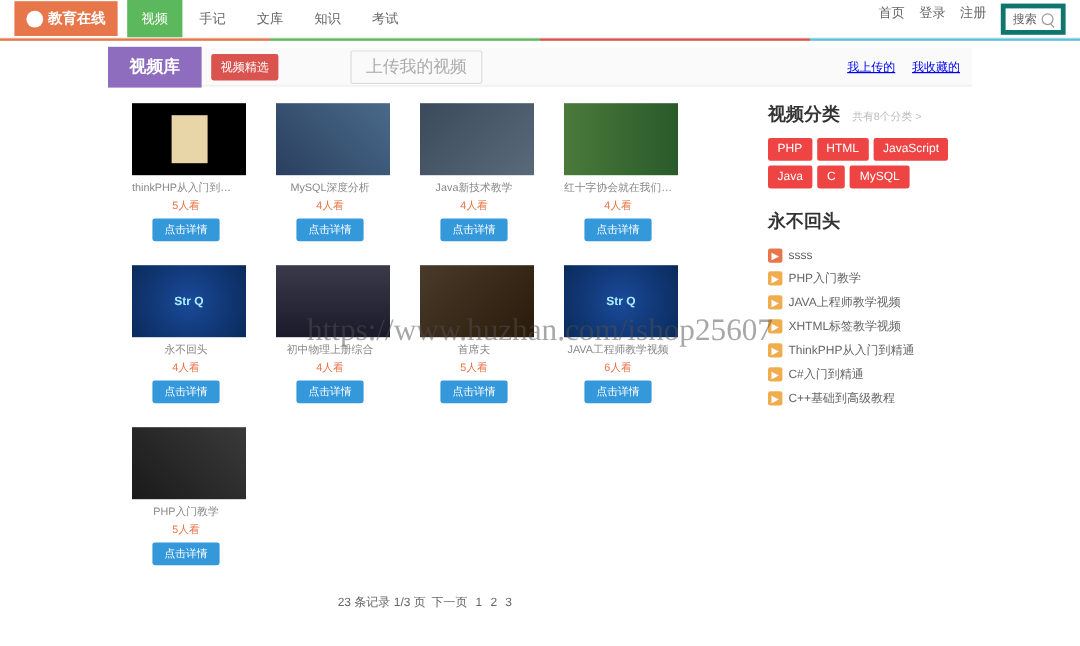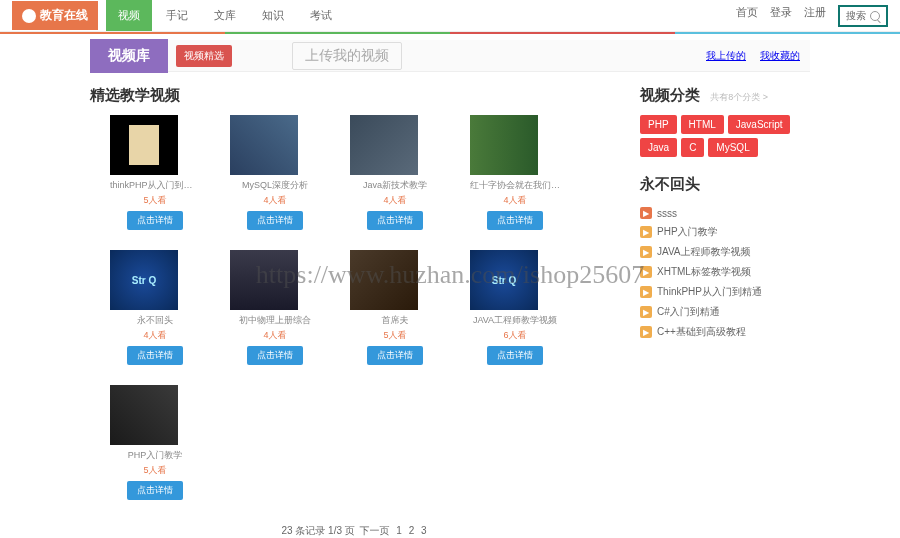--- a/index.html
+++ b/index.html
@@ -5,38 +5,38 @@
 *{margin:0;padding:0;box-sizing:border-box}
 body{font-family:"Microsoft YaHei",Arial,sans-serif;font-size:11px;background:#fff;color:#333}
 .topbar{height:32px;background:#fff;border-bottom:1px solid #eee;display:flex;align-items:center;padding:0 12px}
 .logo{background:#e7764a;color:#fff;padding:6px 10px;font-size:12px;font-weight:bold;display:flex;align-items:center;gap:4px}
 .logo-icon{width:14px;height:14px;border-radius:50%;background:#fff;display:inline-block;position:relative}
 .nav{display:flex;margin-left:8px;gap:2px}
 .nav a{padding:8px 12px;color:#666;text-decoration:none;font-size:11px}
 .nav a.active{background:#5cb85c;color:#fff}
 .right-nav{margin-left:auto;display:flex;align-items:flex-start;gap:12px;font-size:11px;color:#666}
 .right-nav a{color:#666;text-decoration:none}
-.search-box{border:2px solid #0f766e;padding:2px 6px;display:flex;align-items:center;gap:4px;font-size:10px}
+.search-box{border:4px solid #0f766e;padding:2px 6px;display:flex;align-items:center;gap:4px;font-size:10px}
 .search-icon{width:10px;height:10px;border:1px solid #999;border-radius:50%;position:relative}
 .search-icon::after{content:"";position:absolute;width:4px;height:1px;background:#999;transform:rotate(45deg);bottom:-2px;right:-2px}
 .rainbow{height:2px;background:linear-gradient(90deg,#e7764a 0%,#e7764a 25%,#5cb85c 25%,#5cb85c 50%,#d9534f 50%,#d9534f 75%,#5bc0de 75%)}
 .container{width:720px;margin:0 auto;padding-top:6px}
 .header-bar{display:flex;align-items:center;background:#fafafa;padding:0;height:32px;border-bottom:1px solid #eee}
 .header-title{background:#8e6dbf;color:#fff;padding:8px 18px;font-size:14px;font-weight:bold}
 .header-btn{background:#d9534f;color:#fff;padding:4px 8px;font-size:10px;margin-left:8px;border-radius:2px}
 .upload-btn{margin-left:60px;border:1px solid #ddd;padding:4px 12px;font-size:14px;color:#aaa;border-radius:2px}
 .header-links{margin-left:auto;display:flex;gap:14px;font-size:10px;color:#999;padding-right:10px}
 .main{display:flex;gap:20px;margin-top:14px}
 .left{flex:1}
 .right{width:170px}
 .section-title{font-size:15px;font-weight:bold;color:#333;margin-bottom:10px}
 .section-sub{font-size:9px;color:#bbb;margin-left:6px;font-weight:normal}
 .grid{display:flex;flex-wrap:wrap;gap:20px 30px;padding-left:20px}
 .card{width:90px;text-align:center}
-.thumb{width:68px;height:60px;background:#000;display:flex;align-items:center;justify-content:center;overflow:hidden;color:#fff;font-size:7px}
+.thumb{width:95px;height:60px;background:#000;display:flex;align-items:center;justify-content:center;overflow:hidden;color:#fff;font-size:7px}
 .card-title{font-size:9px;color:#888;margin-top:4px;white-space:nowrap;overflow:hidden;text-overflow:ellipsis}
 .card-count{font-size:9px;color:#e7764a;margin-top:2px}
 .card-btn{background:#3498db;color:#fff;font-size:9px;padding:3px 10px;border-radius:2px;display:inline-block;margin-top:4px}
 .tags{display:flex;flex-wrap:wrap;gap:4px;margin-bottom:18px}
 .tag{background:#ef4444;color:#fff;padding:4px 8px;font-size:10px;border-radius:2px}
 .latest-list{list-style:none}
 .latest-list li{display:flex;align-items:center;gap:5px;padding:3px 0;font-size:10px;color:#666}
 .li-icon{width:12px;height:12px;background:#e7764a;color:#fff;font-size:8px;display:flex;align-items:center;justify-content:center;border-radius:2px}
 .li-icon.gray{background:#f0ad4e}
 .pagination{text-align:center;margin:24px 0 40px;font-size:10px;color:#666}
@@ -87,21 +87,20 @@
     <div class="header-btn">视频精选</div>
     <div class="upload-btn">上传我的视频</div>
     <div class="header-links">
       <a href="#">我上传的</a>
       <a href="#">我收藏的</a>
     </div>
   </div>
 
   <div class="main">
     <div class="left">
-      <div class="section-title">精选教学视频</div>
       <div class="grid" id="video-grid">
           <div class="card"><div class="thumb t1">
               <div class="inner"></div>
             </div>
   <div class="card-title">thinkPHP从入门到精通</div>
   <div class="card-count">5人看</div>
   <div class="card-btn">点击详情</div></div>
           <div class="card"><div class="thumb t2"></div>
   <div class="card-title">MySQL深度分析</div>
   <div class="card-count">4人看</div>

